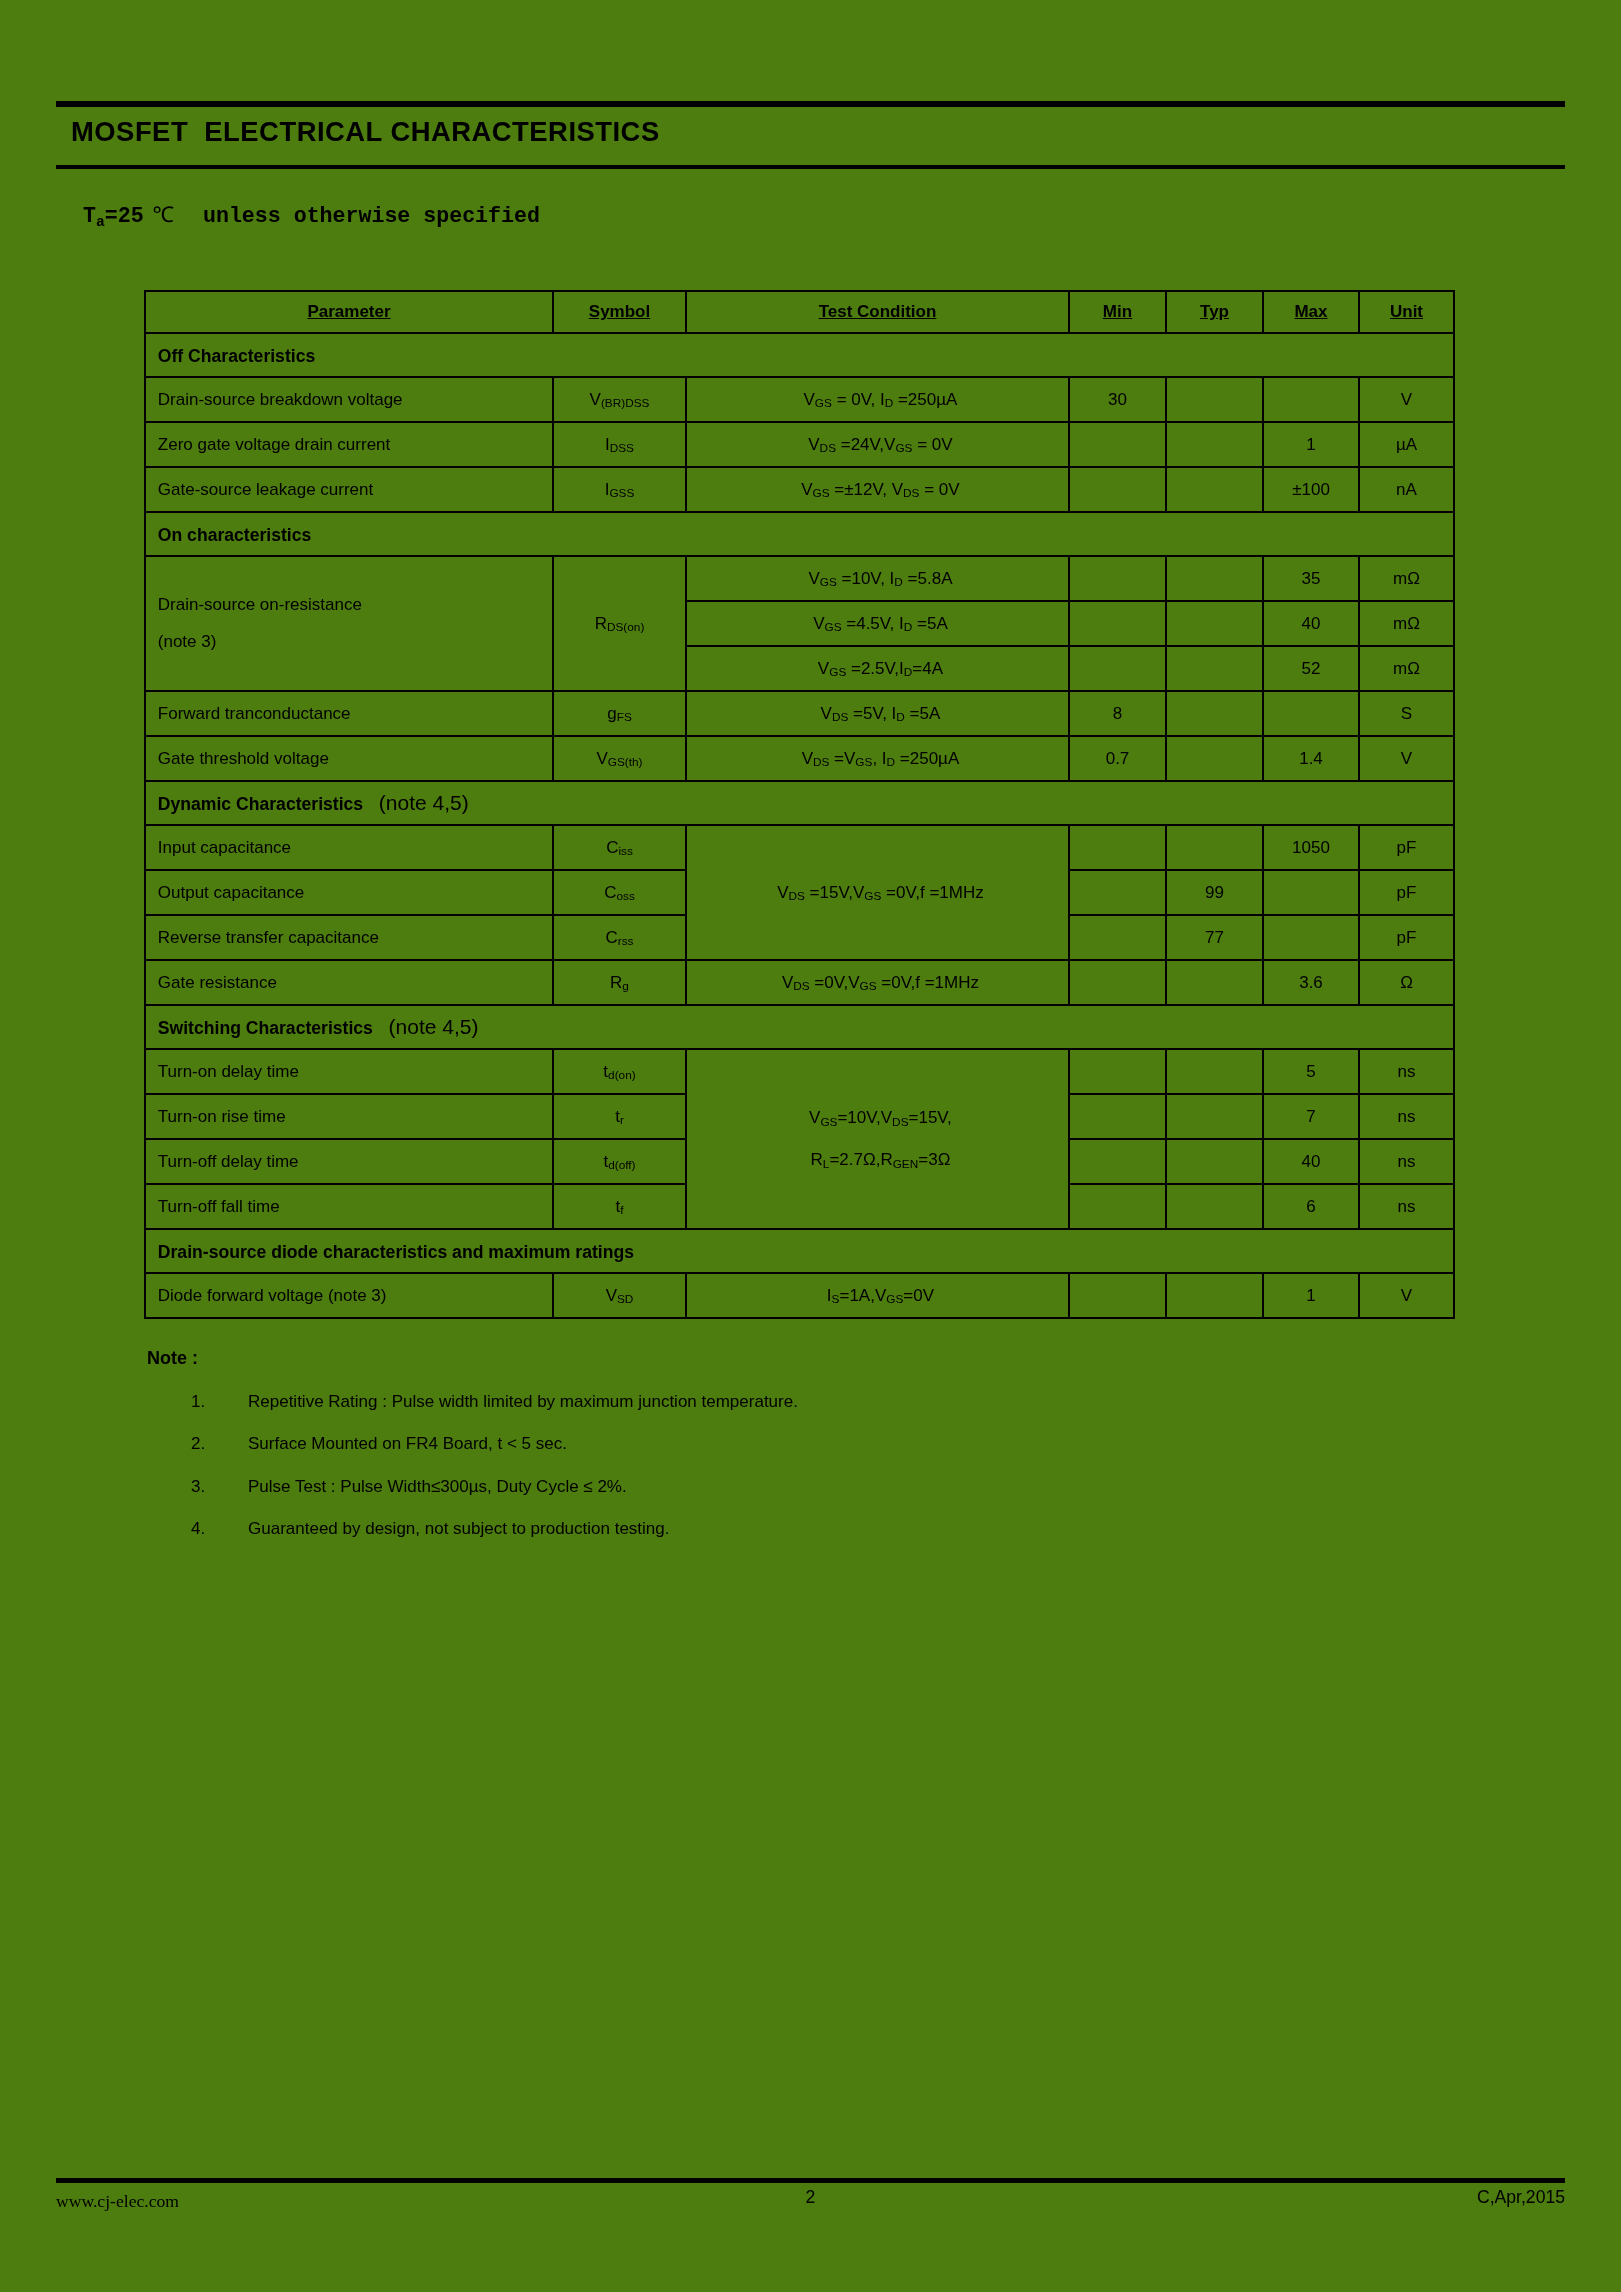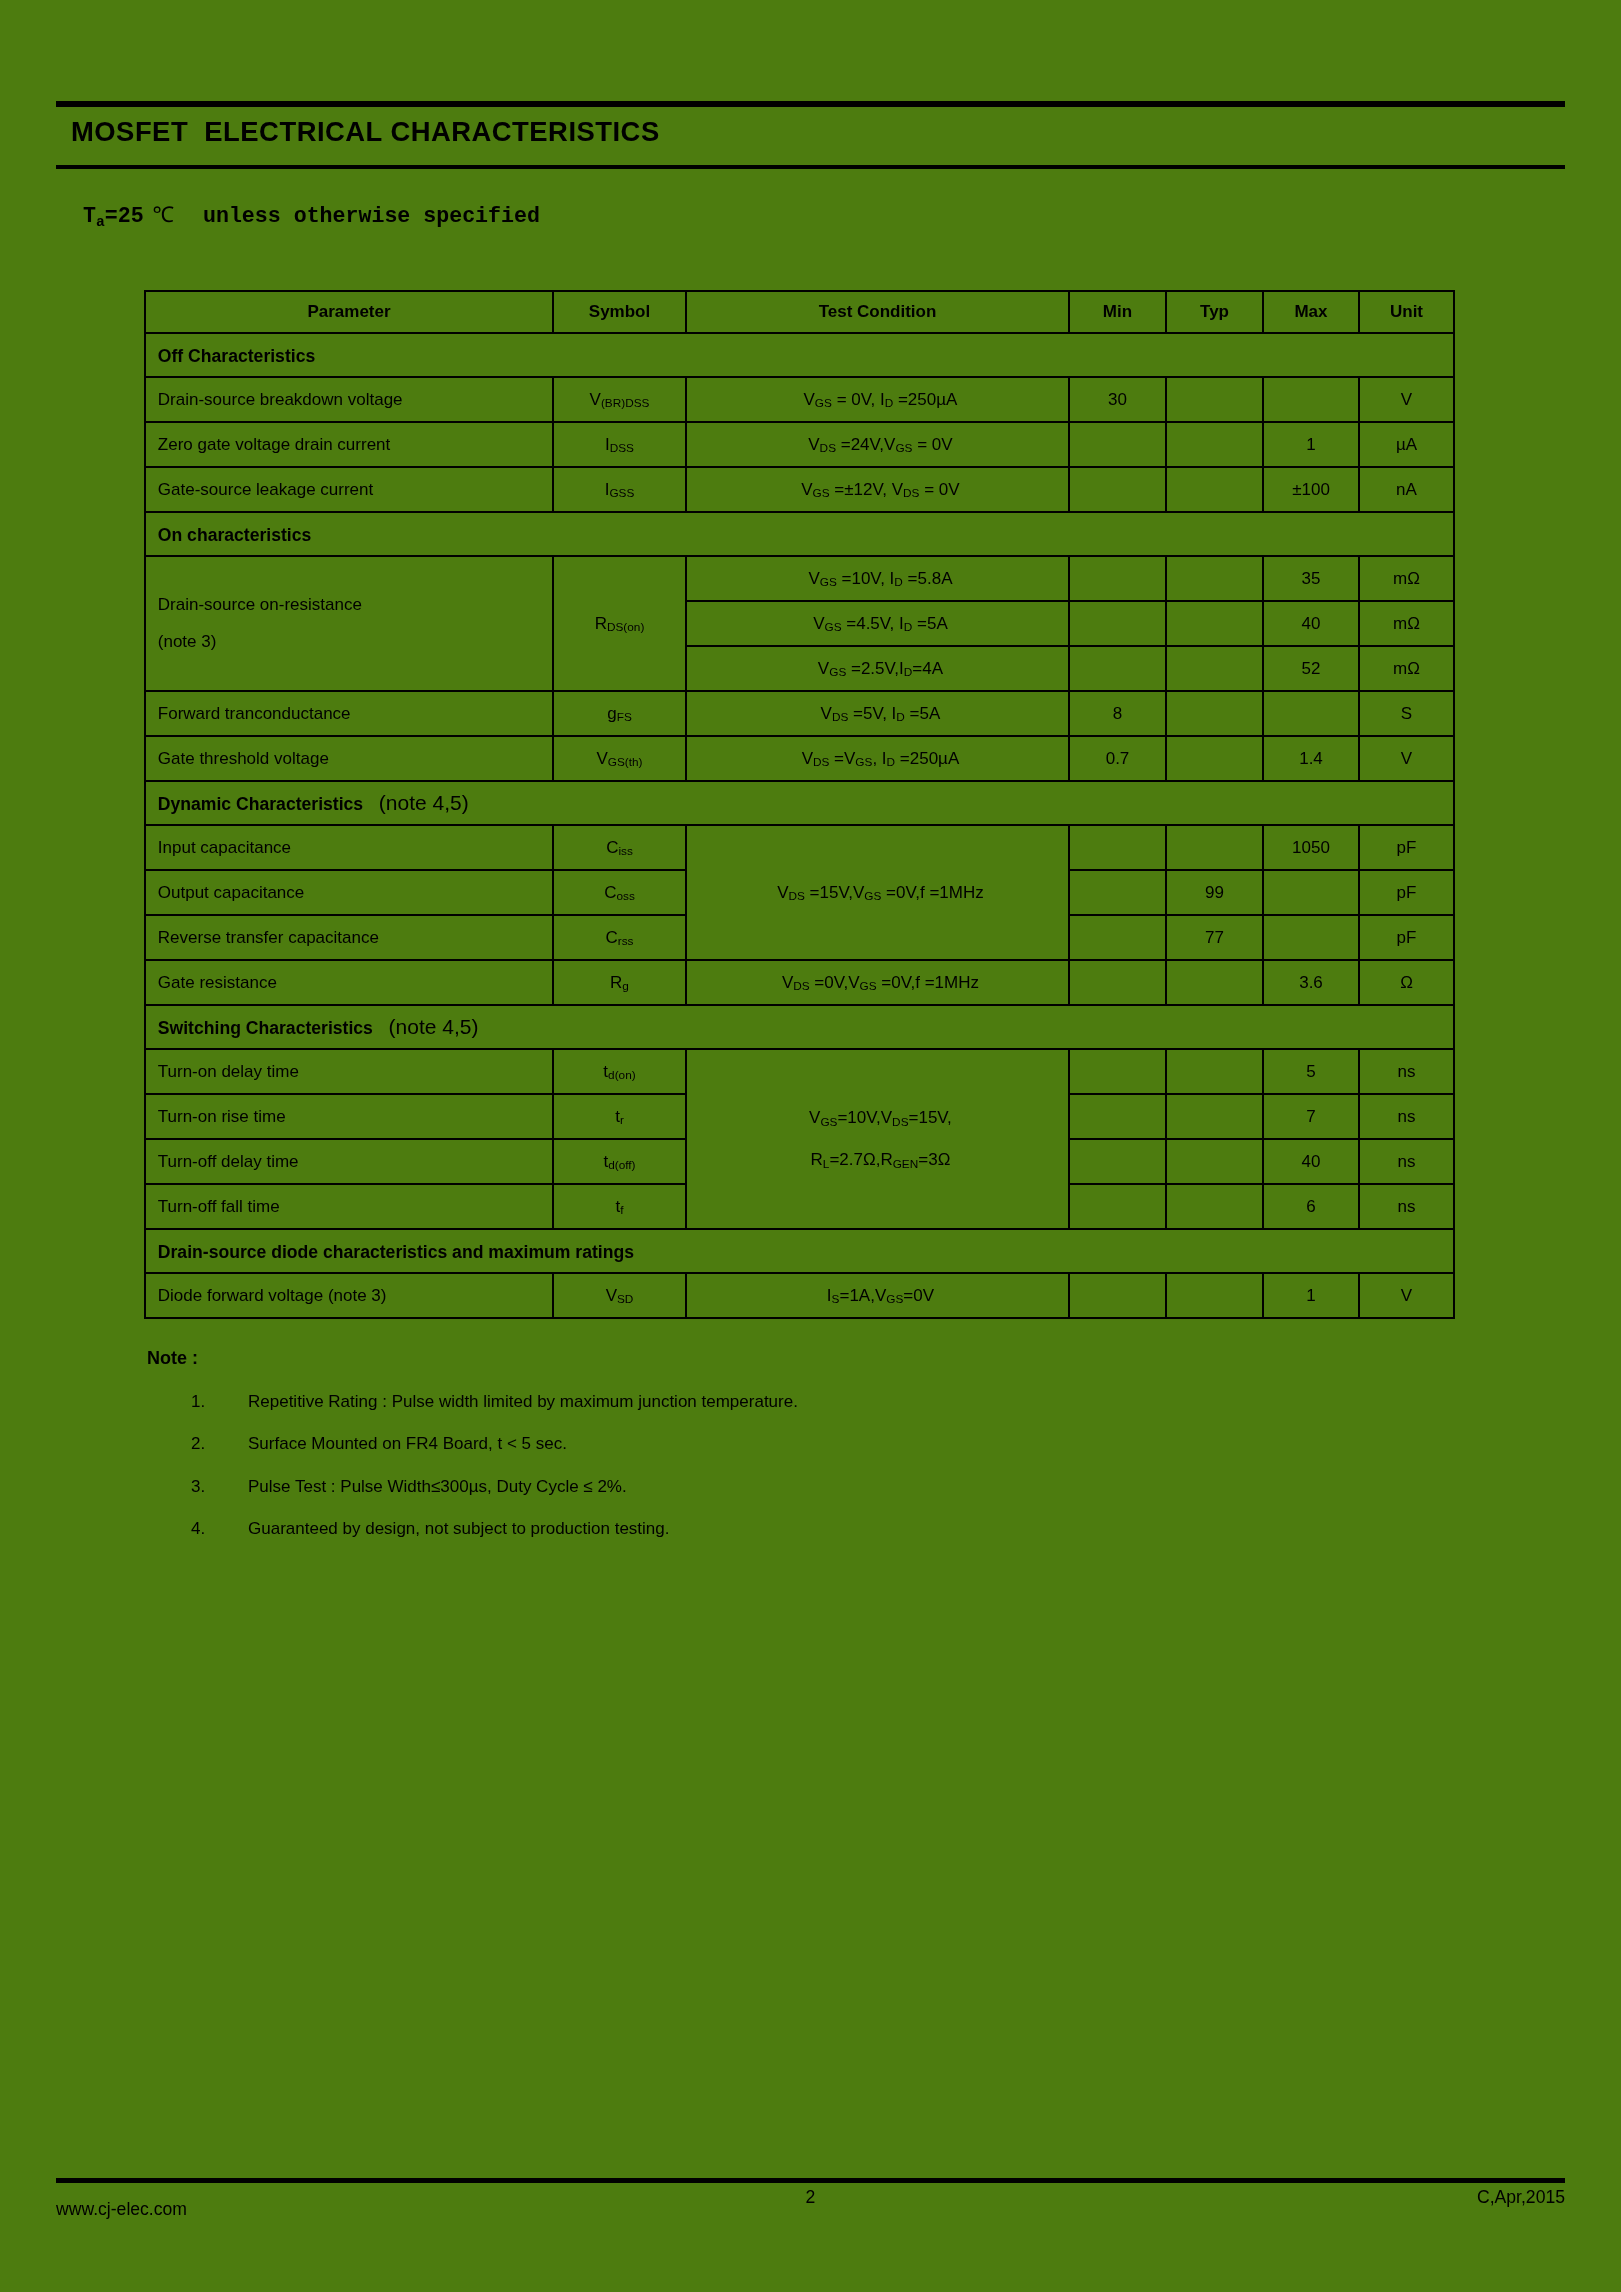--- a/index.html
+++ b/index.html
@@ -72,21 +72,21 @@
     border: 2.9px solid #000;
   }
   table.chars th, table.chars td {
     border: 2px solid #000;
     font-size: 17px;
     padding: 0 7.8px;
     overflow: hidden;
     white-space: nowrap;
   }
   table.chars thead tr { height: 42px; }
-  table.chars th { font-weight: bold; text-align: center; padding: 0 3.9px; }
+  table.chars th { font-weight: bold; text-align: center; padding: 0 3.9px; text-decoration: underline; }
   tr.data-row { height: 45px; }
   tr.sec-row  { height: 44px; }
   tr.sec-row td {
     font-weight: bold;
     font-size: 17.6px;
     text-align: left;
     padding-left: 11.8px;
   }
   .sec-note { font-weight: normal; font-size: 21px; margin-left: 15.7px; }
   .c-param { text-align: left; padding-left: 11.8px !important; }
@@ -112,21 +112,21 @@
   .note-num  { width: 57px; margin-left: 44px; flex: 0 0 auto; }
   .note-text { flex: 1; }
 
   .footer-bar {
     position: absolute;
     left: 56px;
     top: 2187px;
     width: 1509px;
     font-size: 17.6px;
   }
-  .footer-left   { position: absolute; left: 0; top: 12px; }
+  .footer-left   { position: absolute; left: 0; top: 4px; font-family: Liberation Serif, serif; }
   .footer-center { position: absolute; left: 0; width: 100%; text-align: center; top: 0; }
   .footer-right  { position: absolute; right: 0; top: 0; }
 </style>
 </head>
 <body>
 
 <div class="page">
 
   <div class="rule rule-top"></div>
   <h1 class="page-title">MOSFET  ELECTRICAL CHARACTERISTICS</h1>

